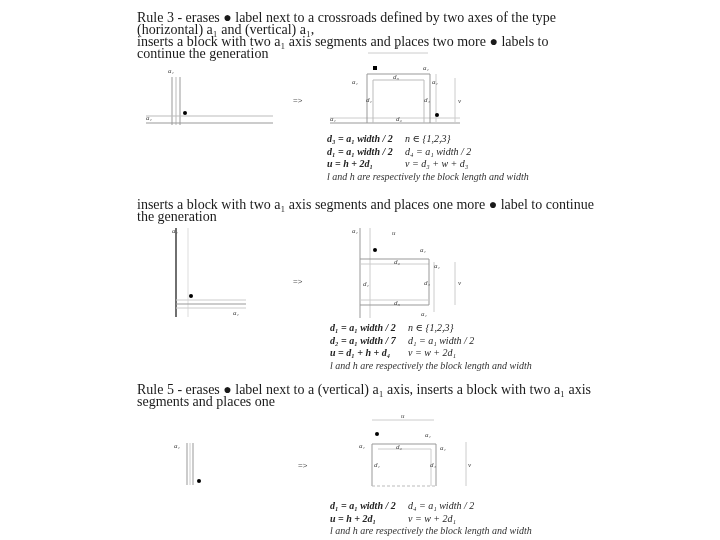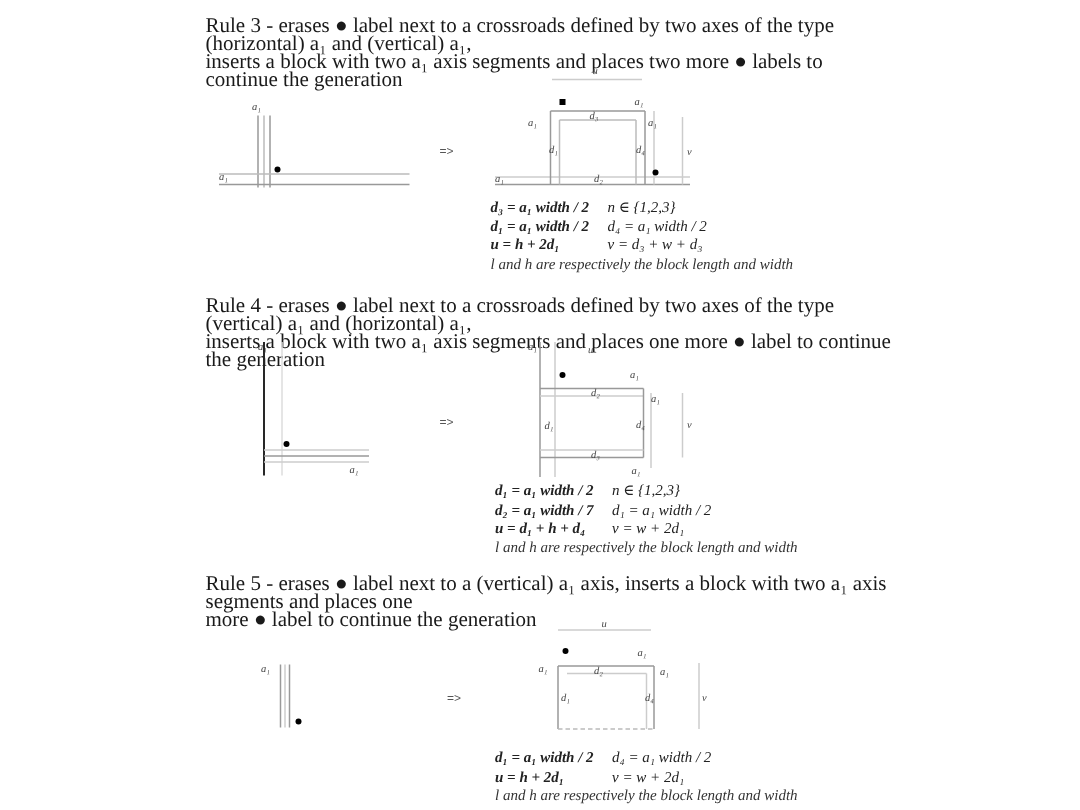--- a/index.html
+++ b/index.html
@@ -16,27 +16,25 @@
 </style>
 </head>
 <body>
 
 <div class="rule-text" style="top:12px">
   <div>Rule 3 - erases ● label next to a crossroads defined by two axes of the type (horizontal) a₁ and (vertical) a₁,</div>
   <div>inserts a block with two a₁ axis segments and places two more ● labels to continue the generation</div>
 </div>
 
 <div class="rule-text" style="top:199px">
-  <div>Rule 4 - erases ● label next to a crossroads defined by two axes of the type (vertical) a₁ and (horizontal) a₁,</div>
   <div>inserts a block with two a₁ axis segments and places one more ● label to continue the generation</div>
 </div>
 
 <div class="rule-text" style="top:384px">
   <div>Rule 5 - erases ● label next to a (vertical) a₁ axis, inserts a block with two a₁ axis segments and places one</div>
-  <div>more ● label to continue the generation</div>
 </div>
 
 <svg width="720" height="540">
   <g stroke="#999" stroke-width="1" fill="none">
 
     <g>
       <line x1="172" y1="77" x2="172" y2="125"></line>
       <line x1="176" y1="77" x2="176" y2="125" stroke="#bbb"></line>
       <line x1="180" y1="77" x2="180" y2="125"></line>
       <line x1="146" y1="116" x2="273" y2="116" stroke="#bbb"></line>

